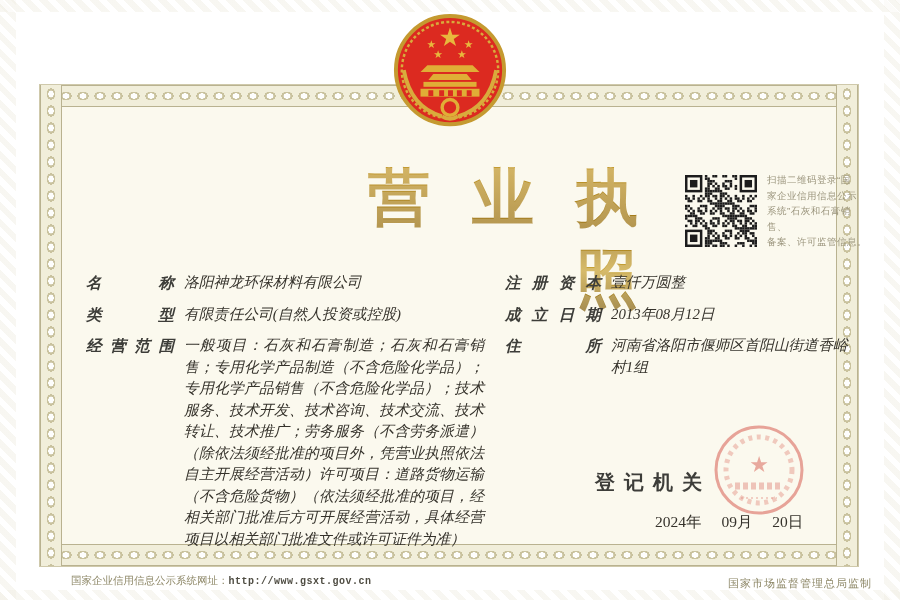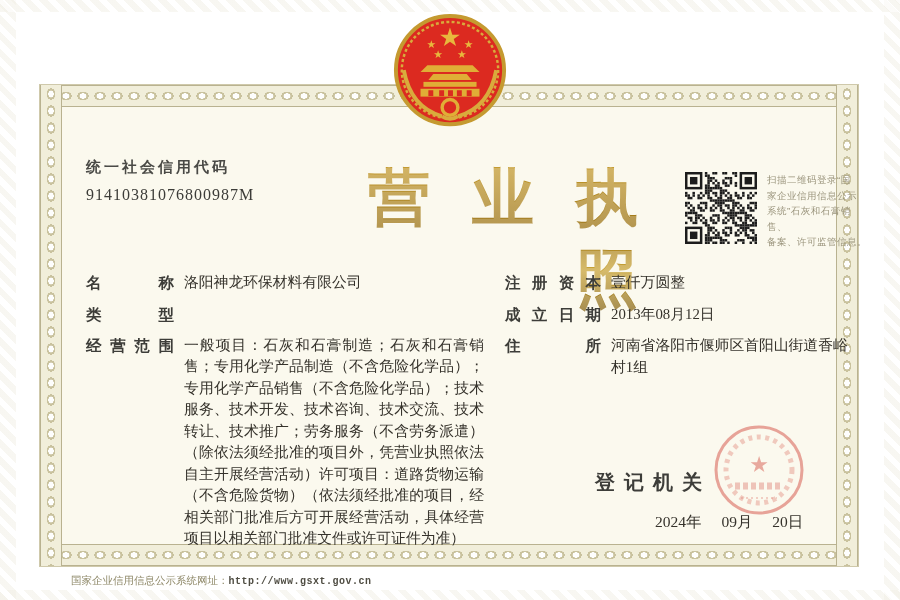--- a/index.html
+++ b/index.html
@@ -52,27 +52,27 @@
     position:absolute;left:250px;top:158px;width:430px;z-index:4;
     font-size:62px;font-weight:800;text-align:right;
     letter-spacing:42px;text-indent:42px;line-height:1.3;
     background:linear-gradient(180deg,#caa135 0%,#9a7214 45%,#c9a439 70%,#7d5c10 100%);
     -webkit-background-clip:text;background-clip:text;color:transparent;
     text-shadow:0 1px 0 rgba(255,255,255,.25);
     font-family:"Liberation Serif","DejaVu Serif",serif;
   }
 
   
-  .qrwrap{position:absolute;left:685px;top:172px;z-index:4;display:flex;}
+  .qrwrap{position:absolute;left:685px;top:172px;z-index:4;display:flex;align-items:center;}
   .qr{width:72px;height:72px;background:#fbf9ee;}
   .qrtext{margin-left:10px;width:100px;font-size:9.5px;line-height:15.5px;
     color:#9a947c;letter-spacing:.5px;}
 
   
-  .col{position:absolute;z-index:4;}
+  .col{position:absolute;z-index:4;font-style:italic;}
   .col-left{left:86px;top:272px;width:400px;}
   .col-right{left:505px;top:272px;width:350px;}
   .row{display:flex;align-items:flex-start;margin-bottom:10px;}
   .flabel{flex:0 0 auto;font-weight:700;color:#3d3d39;font-size:15.5px;
     text-align:justify;text-align-last:justify;line-height:21px;}
   .w-left{width:88px;margin-right:10px;}
   .w-right{width:96px;margin-right:10px;}
   .fvalue{font-family:"Liberation Serif","DejaVu Serif",serif;
     color:#35322b;font-size:14.8px;line-height:21.5px;}
   .scope .fvalue{width:300px;text-align:justify;}
@@ -129,24 +129,20 @@
     <rect x="49" y="82.5" width="5" height="6" fill="#dc2a20"></rect>
     <rect x="58" y="82.5" width="5" height="6" fill="#dc2a20"></rect>
     <rect x="67" y="82.5" width="5" height="6" fill="#dc2a20"></rect>
     <rect x="77" y="82.5" width="5" height="6" fill="#dc2a20"></rect>
     <circle cx="60" cy="100" r="8" fill="none" stroke="#e0ae36" stroke-width="3.5"></circle>
     <path d="M13,62 Q20,100 52,109" fill="none" stroke="#d9ab3c" stroke-width="4"></path>
     <path d="M107,62 Q100,100 68,109" fill="none" stroke="#d9ab3c" stroke-width="4"></path>
     <path d="M52,109 Q60,114 68,109" fill="none" stroke="#d9ab3c" stroke-width="4"></path>
   </svg>
 
-  <div class="credit">
-    <div class="lab">统一社会信用代码</div>
-    <div class="code">91410381076800987M</div>
-  </div>
 
   <div class="title">营业执照</div>
 
   <div class="qrwrap">
     <svg class="qr" id="qr-svg" viewBox="0 0 29 29">
         <rect x="0" y="0" width="29" height="29" fill="#fbf9ee"></rect>
         <rect x="8" y="0" width="1" height="1" fill="#1c1c1c"></rect>
         <rect x="11" y="0" width="1" height="1" fill="#1c1c1c"></rect>
         <rect x="12" y="0" width="1" height="1" fill="#1c1c1c"></rect>
         <rect x="15" y="0" width="1" height="1" fill="#1c1c1c"></rect>
@@ -481,20 +477,21 @@
     </div>
   </div>
 
   <div class="col col-left">
     <div class="row">
       <span class="flabel w-left">名称</span>
       <span class="fvalue">洛阳神龙环保材料有限公司</span>
     </div>
     <div class="row">
       <span class="flabel w-left">类型</span>
+      <span class="fvalue">有限责任公司(自然人投资或控股)</span>
     </div>
     <div class="row scope">
       <span class="flabel w-left">经营范围</span>
       <span class="fvalue">一般项目：石灰和石膏制造；石灰和石膏销售；专用化学产品制造（不含危险化学品）；专用化学产品销售（不含危险化学品）；技术服务、技术开发、技术咨询、技术交流、技术转让、技术推广；劳务服务（不含劳务派遣）（除依法须经批准的项目外，凭营业执照依法自主开展经营活动）许可项目：道路货物运输（不含危险货物）（依法须经批准的项目，经相关部门批准后方可开展经营活动，具体经营项目以相关部门批准文件或许可证件为准）</span>
     </div>
   </div>
 
   <div class="col col-right">
     <div class="row">
       <span class="flabel w-right">注册资本</span>
@@ -522,14 +519,15 @@
 
   <div class="issuedate">
     <span>2024年</span>
     <span>09月</span>
     <span>20日</span>
   </div>
 
   <div class="footer-left">
     <span>国家企业信用信息公示系统网址：</span><span class="url">http://www.gsxt.gov.cn</span>
   </div>
+  <div class="footer-right">国家市场监督管理总局监制</div>
 
 </div>
 
 </body></html>

